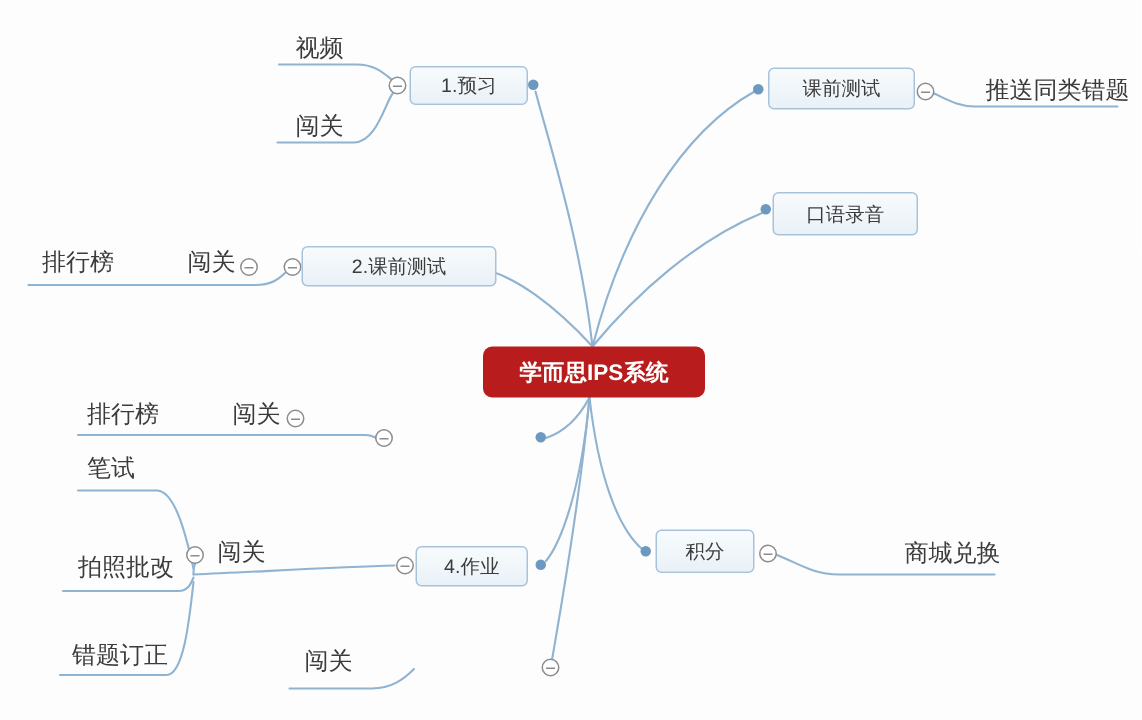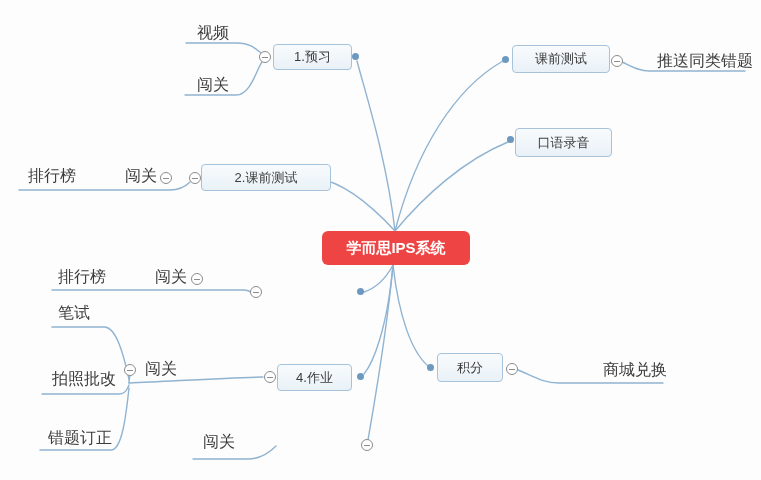--- a/index.html
+++ b/index.html
@@ -9,21 +9,21 @@
   .topic{
     position:absolute;box-sizing:border-box;
     border:1px solid #a6c3db;border-radius:4px;
     background:linear-gradient(#f8fbfd,#e9f1f7);
     color:#3c3c3c;font-size:13px;
     display:flex;align-items:center;justify-content:center;
     white-space:nowrap;cursor:default;
   }
   .root-topic{
     position:absolute;box-sizing:border-box;
-    background:#ef4444;border-radius:6px;
+    background:#b91c1c;border-radius:6px;
     color:#ffffff;font-size:15px;font-weight:bold;
     display:flex;align-items:center;justify-content:center;
     white-space:nowrap;cursor:default;
   }
   .leaf{
     position:absolute;font-size:16px;color:#3c3c3c;
     white-space:nowrap;line-height:14px;cursor:default;
   }
   .collapse{
     position:absolute;width:12px;height:12px;box-sizing:border-box;

